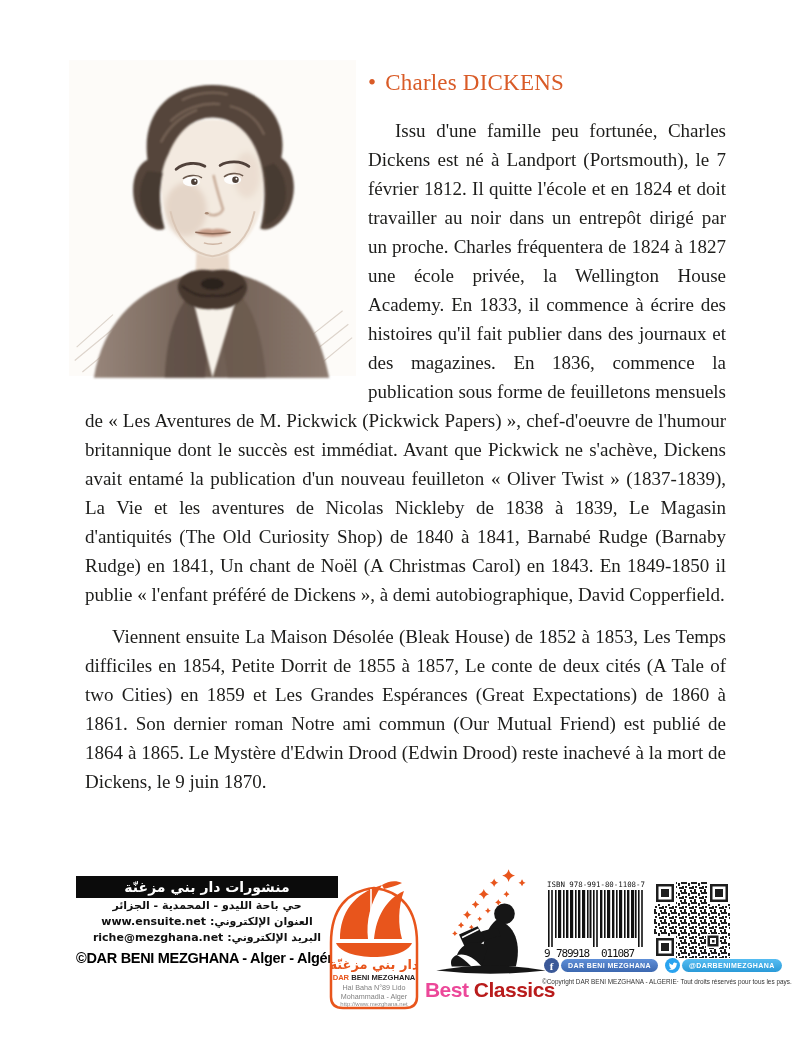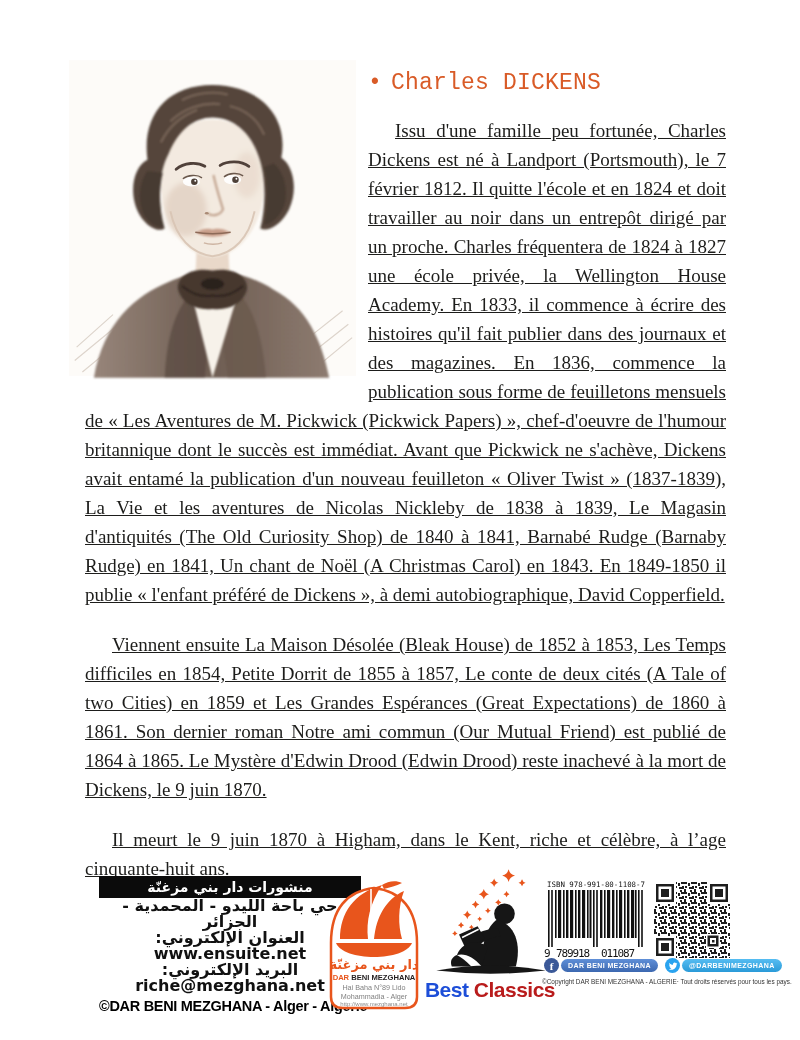--- a/index.html
+++ b/index.html
@@ -3,37 +3,37 @@
 <meta charset="utf-8">
 <style>
   html,body{margin:0;padding:0;background:#888;}
   .page{position:relative;width:800px;height:1040px;background:#ffffff;overflow:hidden;
         font-family:"Liberation Serif",serif;color:#1d1d1b;}
   
   .content{position:absolute;top:56px;left:85px;width:641px;}
   .portrait{float:left;width:287px;height:332px;margin:-4px 12px 2px -16px;}
   .portrait svg{width:100%;height:100%;display:block;}
   h2.title{margin:14px 0 20px 0;font-size:23px;font-weight:normal;color:#D95B27;
-           font-family:Liberation Mono, monospace;letter-spacing:.2px;}
+           font-family:Liberation Serif, serif;letter-spacing:.2px;}
   h2.title .bullet{margin-right:9px;}
-  .content p{margin:0;font-size:19px;line-height:29px;text-align:justify;text-indent:27px;text-decoration:underline;}
-  .content p + p{margin-top:21px;}
+  .content p{margin:0;font-size:19px;line-height:29px;text-align:justify;text-indent:27px;}
+  .content p + p{margin-top:13px;}
   
   .f{position:absolute;text-align:right;}
-  .f-left{left:76px;top:876px;width:262px;text-align:center;font-family:"DejaVu Sans",sans-serif;margin-left:23px;}
+  .f-left{left:76px;top:876px;width:262px;text-align:center;font-family:"DejaVu Sans",sans-serif;}
   .banner{background:#0b0b0b;color:#fff;font-weight:bold;font-size:14px;line-height:22px;height:22px;}
-  .arline{font-size:16px;font-weight:bold;line-height:16px;color:#111;direction:rtl;}
+  .arline{font-size:11px;font-weight:bold;line-height:16px;color:#111;direction:rtl;}
   .arline .num{direction:ltr;unicode-bidi:bidi-override;display:inline-block;}
   .lat-copy{font-family:"Liberation Sans",sans-serif;font-weight:bold;font-size:14.5px;
             letter-spacing:-0.3px;color:#000;margin-top:4px;white-space:nowrap;}
   .f-arch{left:324px;top:879px;width:100px;height:132px;}
   .f-best{left:424px;top:866px;width:132px;text-align:center;}
   .bc-text{font-family:"Liberation Sans",sans-serif;font-weight:bold;font-size:21px;
            letter-spacing:-0.5px;margin-top:-2px;white-space:nowrap;}
-  .bc-text .w1{color:#1d4ed8;} .bc-text .w2{color:#b91c1c;text-align:center;}
+  .bc-text .w1{color:#ec4899;} .bc-text .w2{color:#b91c1c;text-align:center;}
   .f-barcode{left:544px;top:880px;width:104px;height:80px;}
   .f-qr{left:654px;top:882px;width:76px;height:76px;}
   .f-social{left:544px;top:958px;width:196px;display:flex;gap:7px;align-items:center;
             font-family:"Liberation Sans",sans-serif;}
   .badge{display:flex;align-items:center;gap:2px;}
   .circ{width:15px;height:15px;border-radius:50%;display:flex;align-items:center;justify-content:center;
         color:#fff;font-weight:bold;font-size:11px;flex:0 0 15px;}
   .circ.fb{background:#3B5998;font-family:"Liberation Serif",serif;}
   .circ.tw{background:#2AA3EF;}
   .pill{color:#fff;font-weight:bold;font-size:7px;letter-spacing:.4px;border-radius:8px;
@@ -117,21 +117,20 @@
           <path d="M138 234 C138 226 162 226 162 234 C162 242 138 242 138 234 Z" fill="#2c221b"></path>
           <path d="M118 236 C128 244 140 248 150 246 M182 236 C172 244 160 248 150 246" stroke="#2c221b" stroke-width="2" fill="none"></path>
         </g>
       </svg>
     </div>
 
     <h2 class="title"><span class="bullet">•</span><span>Charles DICKENS</span></h2>
 
     <p>Issu d'une famille peu fortunée, Charles Dickens est né à Landport (Portsmouth), le 7 février 1812. Il quitte l'école et en 1824 et doit travailler au noir dans un entrepôt dirigé par un proche. Charles fréquentera de 1824 à 1827 une école privée, la Wellington House Academy. En 1833, il commence à écrire des histoires qu'il fait publier dans des journaux et des magazines. En 1836, commence la publication sous forme de feuilletons mensuels de « Les Aventures de M. Pickwick (Pickwick Papers) », chef-d'oeuvre de l'humour britannique dont le succès est immédiat. Avant que Pickwick ne s'achève, Dickens avait entamé la publication d'un nouveau feuilleton « Oliver Twist » (1837-1839), La Vie et les aventures de Nicolas Nickleby de 1838 à 1839, Le Magasin d'antiquités (The Old Curiosity Shop) de 1840 à 1841, Barnabé Rudge (Barnaby Rudge) en 1841, Un chant de Noël (A Christmas Carol) en 1843. En 1849-1850 il publie « l'enfant préféré de Dickens », à demi autobiographique, David Copperfield.</p>
     <p>Viennent ensuite La Maison Désolée (Bleak House) de 1852 à 1853, Les Temps difficiles en 1854, Petite Dorrit de 1855 à 1857, Le conte de deux cités (A Tale of two Cities) en 1859 et Les Grandes Espérances (Great Expectations) de 1860 à 1861. Son dernier roman Notre ami commun (Our Mutual Friend) est publié de 1864 à 1865. Le Mystère d'Edwin Drood (Edwin Drood) reste inachevé à la mort de Dickens, le 9 juin 1870.</p>
-    <p>Il meurt le 9 juin 1870 à Higham, dans le Kent, riche et célèbre, à l’age cinquante-huit ans.</p>
   </div>
 
   <div class="f f-left">
     <div class="banner" dir="rtl">منشورات دار بني مزغنّة</div>
     <div class="arline">حي باحة الليدو - المحمدية - الجزائر</div>
     <div class="arline"><span>العنوان الإلكتروني:</span> <span class="num">www.ensuite.net</span></div>
     <div class="arline"><span>البريد الإلكتروني:</span> <span class="num">riche@mezghana.net</span></div>
     <div class="lat-copy">©DAR BENI MEZGHANA - Alger - Algérie</div>
   </div>
 

